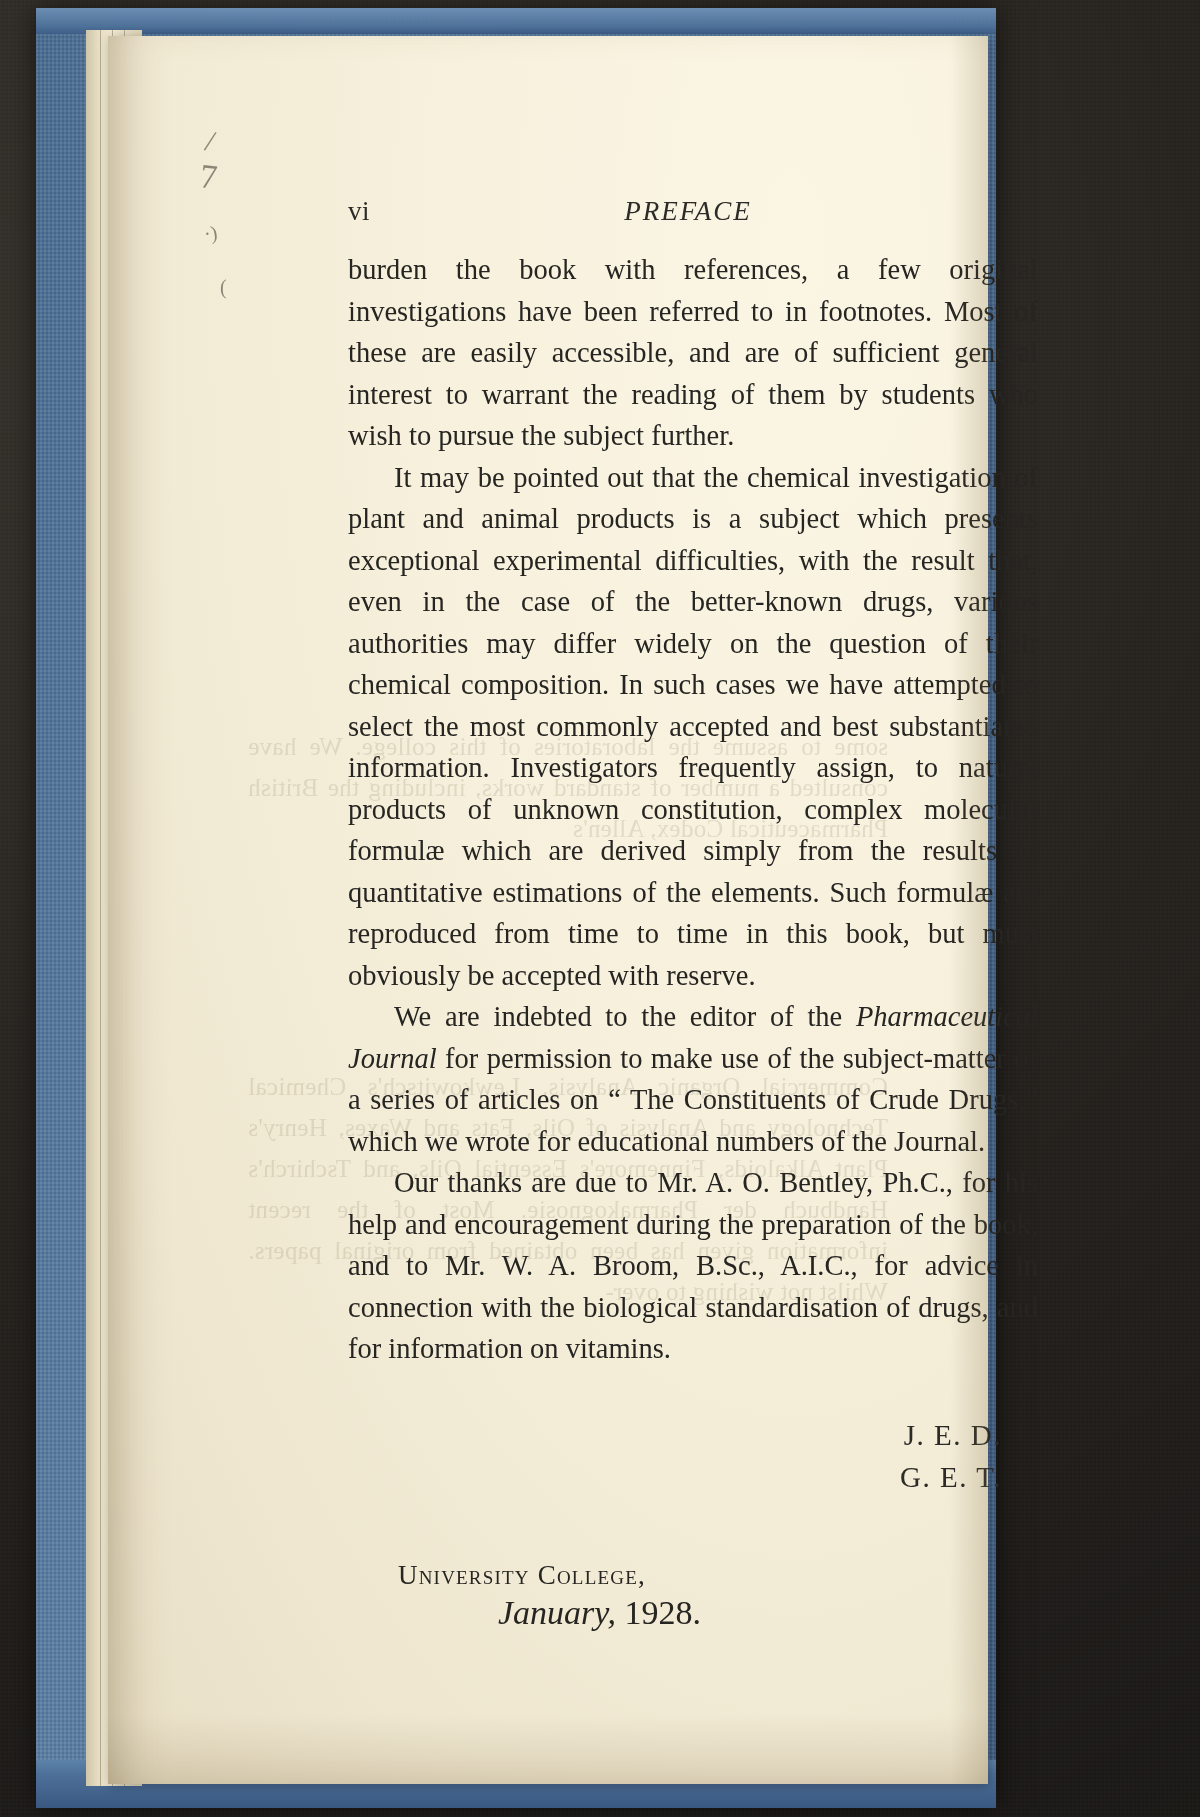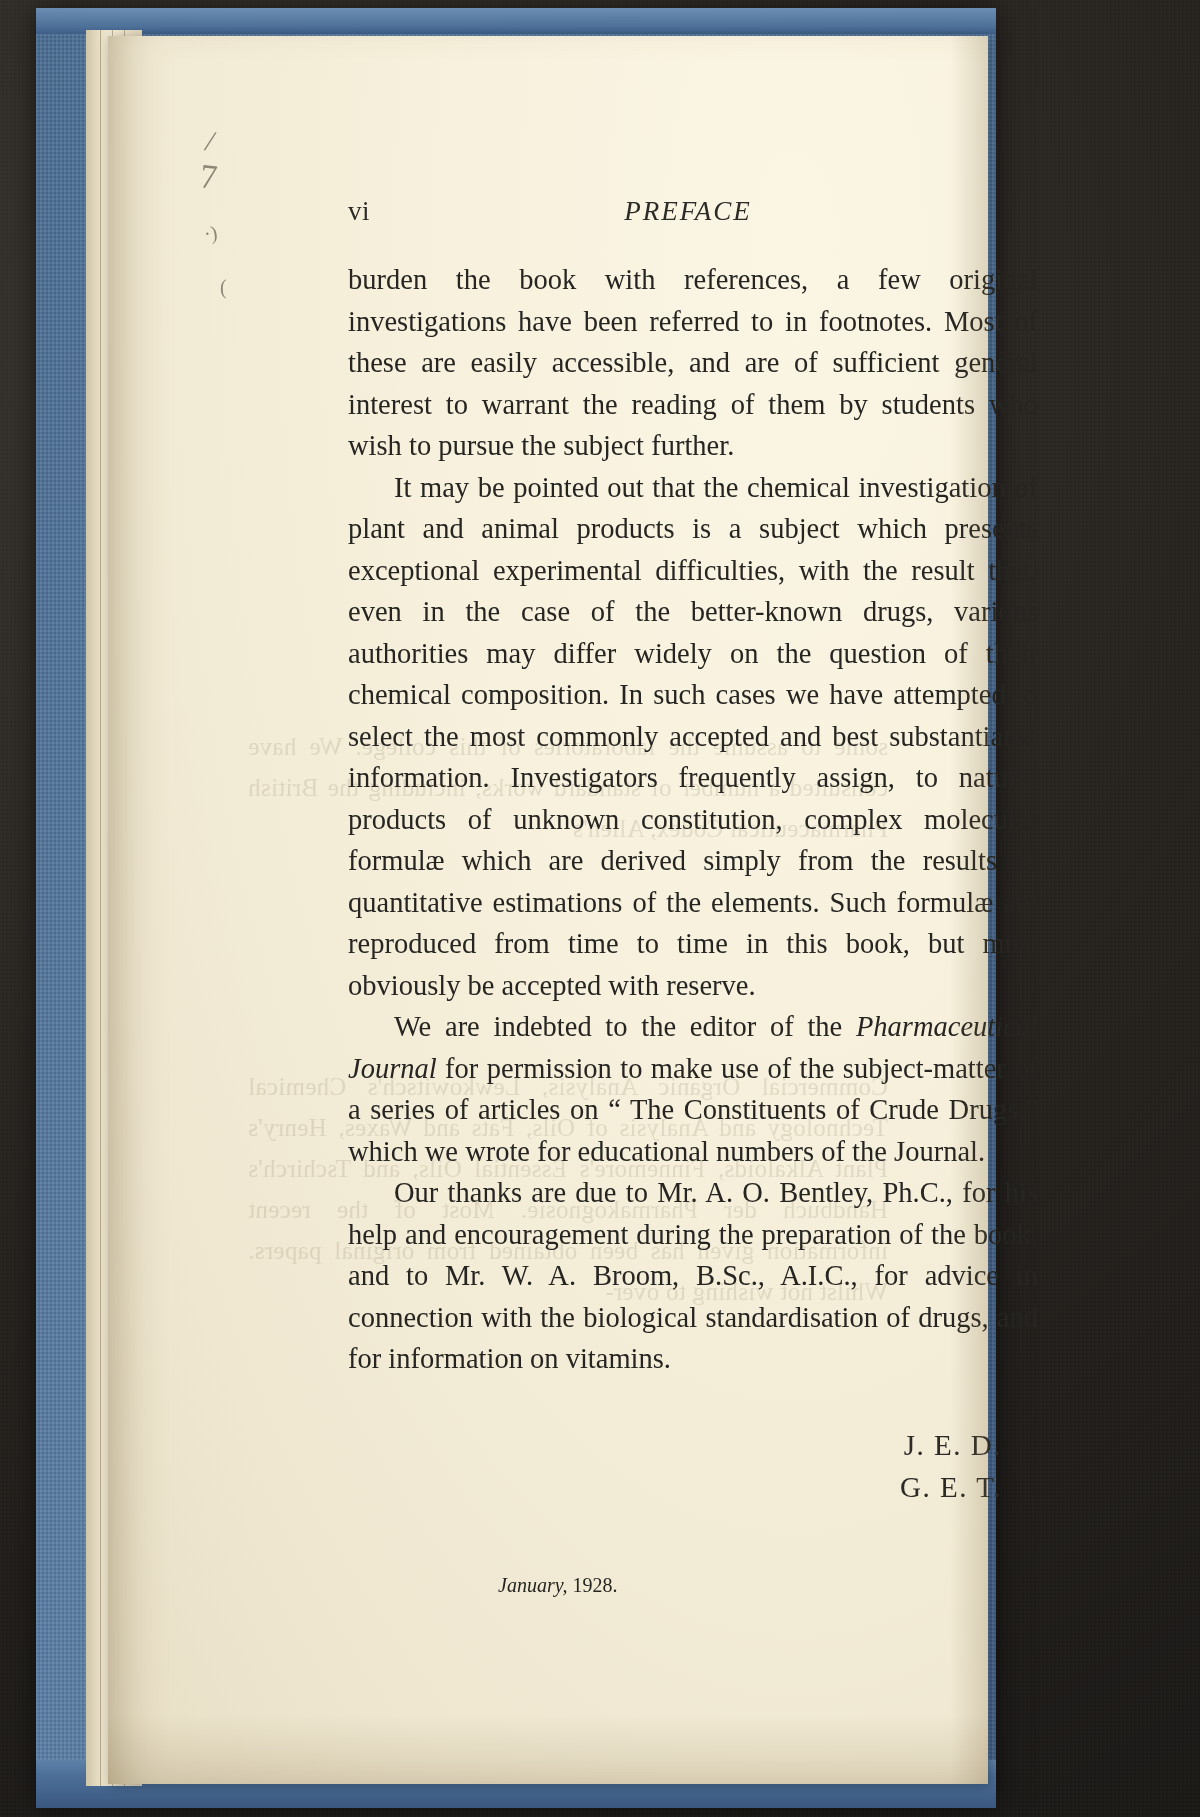--- a/index.html
+++ b/index.html
@@ -124,21 +124,21 @@
     position: absolute;
     left: 240px;
     top: 160px;
     width: 690px;
     color: #2c2b28;
   }
 
   .running-head {
     display: flex;
     align-items: baseline;
-    margin-bottom: 32px;
+    margin-bottom: 22px;
     font-size: 27px;
     letter-spacing: .6px;
   }
   .folio {
     width: 120px;
     text-align: left;
   }
   .head-title {
     flex: 1;
     text-align: center;
@@ -175,21 +175,21 @@
     line-height: 38px;
     color: #262522;
   }
   .smallcaps {
     font-variant: small-caps;
     letter-spacing: 1.2px;
     font-size: 27px;
   }
   .colophon .l1 { padding-left: 50px; }
   .colophon .l2 { padding-left: 86px; }
-  .colophon .l3 { padding-left: 150px; font-size: 20px; }
+  .colophon .l3 { padding-left: 150px; font-size: 34px; }
 
   
   .page-shadow-right{
     position:absolute;
     right:0; top:0; bottom:0; width:38px;
     background: linear-gradient(270deg, rgba(120,100,60,.22), rgba(120,100,60,0));
     pointer-events:none;
   }
   .page-shadow-bottom{
     position:absolute;
@@ -236,20 +236,21 @@
     <p class="body indent"><span>We are indebted to the editor of the </span><span class="ital">Pharmaceutical Journal</span><span> for permission to make use of the subject-matter of a series of articles on “ The Constituents of Crude Drugs,” which we wrote for educational numbers of the Journal.</span></p>
 
     <p class="body indent">Our thanks are due to Mr. A. O. Bentley, Ph.C., for his help and encouragement during the preparation of the book, and to Mr. W. A. Broom, B.Sc., A.I.C., for advice in connection with the biological standardisation of drugs, and for information on vitamins.</p>
 
     <div class="signoff">
       <div>J. E. D.</div>
       <div>G. E. T.</div>
     </div>
 
     <div class="colophon">
+      <div class="l1 smallcaps">University College,</div>
       <div class="l3"><span class="ital">January,</span><span> 1928.</span></div>
     </div>
 
   </div>
 
   <div class="page-shadow-right"></div>
   <div class="page-shadow-bottom"></div>
 </div>
 
 </body></html>

